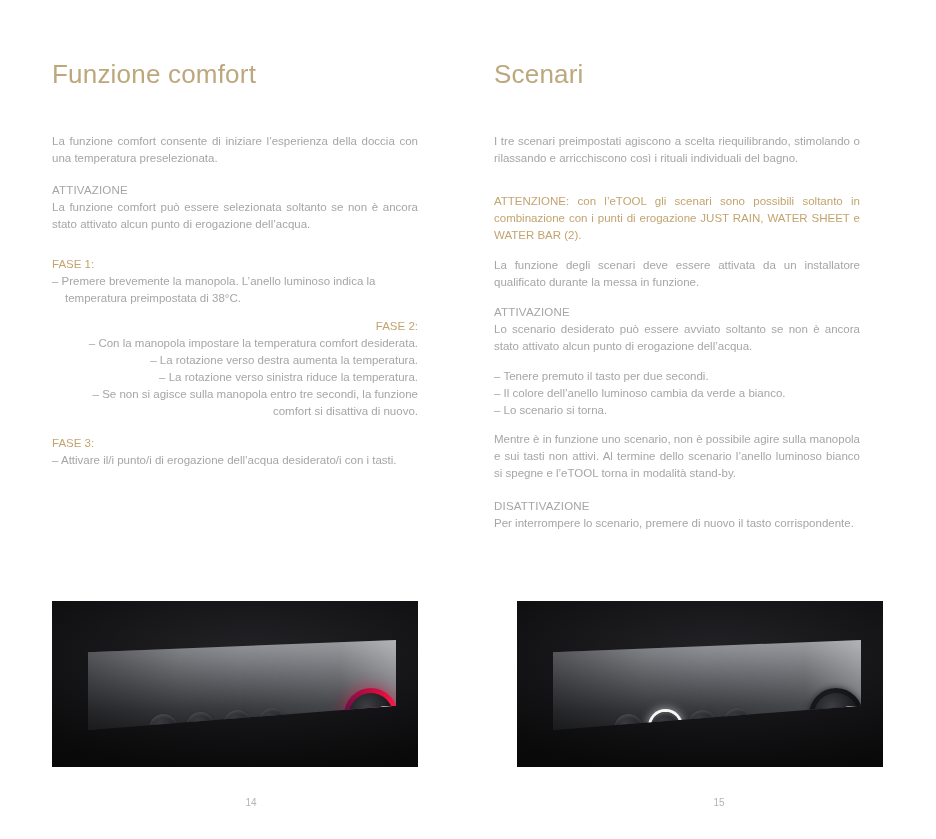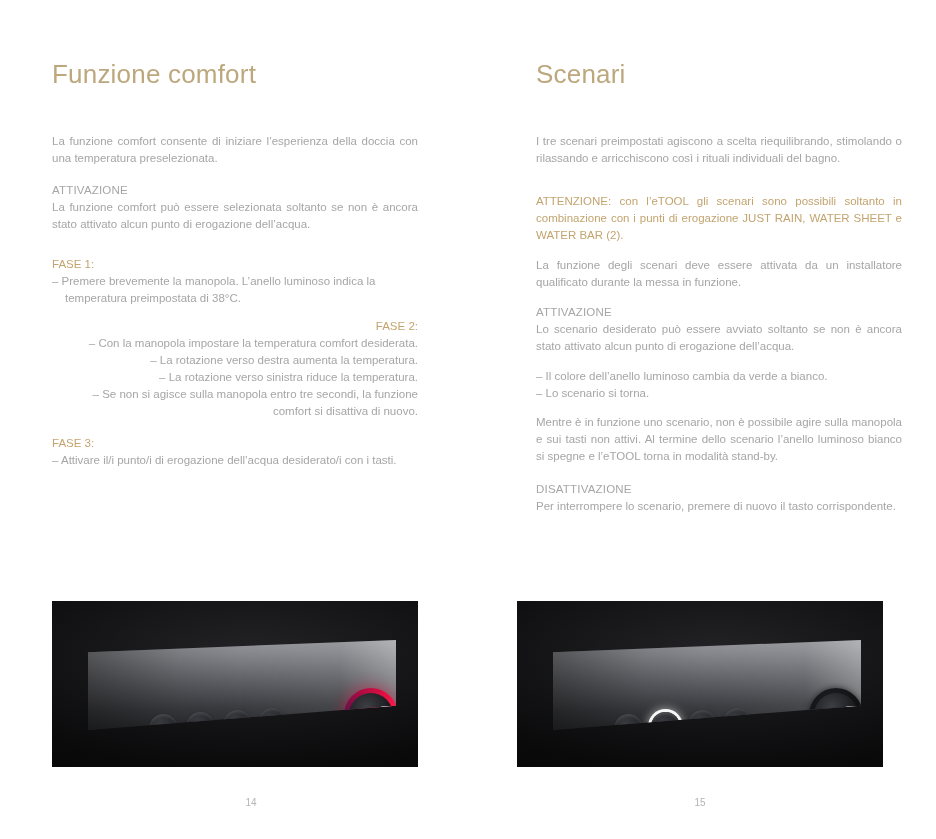--- a/index.html
+++ b/index.html
@@ -3,21 +3,21 @@
 <meta charset="utf-8">
 <style>
   html,body{margin:0;padding:0;}
   body{
     width:936px;height:839px;position:relative;background:#ffffff;
     font-family:"Liberation Sans","DejaVu Sans",sans-serif;
     -webkit-font-smoothing:antialiased;overflow:hidden;
   }
   .col{position:absolute;top:59px;width:366px;}
   .col-left{left:52px;}
-  .col-right{left:536px;}
+  .col-right{left:494px;}
   h1.title{
     margin:0;font-size:26px;line-height:30px;font-weight:300;
     color:#bda87e;letter-spacing:.2px;
   }
   .body{margin:0;font-size:11.5px;line-height:17px;color:#a6a6a6;font-weight:400;}
   .just{text-align:justify;}
   .gray-head{color:#a6a6a6;letter-spacing:.2px;}
   .gold{color:#c3a46f;}
   .item{padding-left:13px;text-indent:-13px;}
   .intro{margin-top:44px;}
@@ -78,21 +78,21 @@
     box-shadow:0 2px 4px rgba(0,0,0,.55);
   }
   .photo-right .knob-face{
     background:radial-gradient(circle at 38% 32%, #f2f3f5 0%, #cfd1d5 34%, #9a9ca1 64%, #6e7075 90%, #5b5d61 100%);
   }
   .pagenum{
     position:absolute;top:797px;width:366px;text-align:center;
     font-size:10px;color:#b4b4b4;
   }
   .pagenum-left{left:68px;}
-  .pagenum-right{left:517px;}
+  .pagenum-right{left:536px;}
 </style>
 </head>
 <body>
 
 <section class="col col-left">
   <h1 class="title">Funzione comfort</h1>
   <p class="body just intro">La funzione comfort consente di iniziare l’esperienza della doccia con una temperatura preselezionata.</p>
 
   <div class="mt15">
     <p class="body gray-head">ATTIVAZIONE</p>
@@ -125,20 +125,21 @@
   <p class="body just gold mt17">ATTENZIONE: con l’eTOOL gli scenari sono possibili soltanto in combinazione con i punti di erogazione JUST RAIN, WATER SHEET e WATER BAR (2).</p>
 
   <p class="body just mt13">La funzione degli scenari deve essere attivata da un installatore qualificato durante la messa in funzione.</p>
 
   <div class="mt13">
     <p class="body gray-head">ATTIVAZIONE</p>
     <p class="body just">Lo scenario desiderato può essere avviato soltanto se non è ancora stato attivato alcun punto di erogazione dell’acqua.</p>
   </div>
 
   <div class="mt13">
+    <p class="body item">– Tenere premuto il tasto per due secondi.</p>
     <p class="body item">– Il colore dell’anello luminoso cambia da verde a bianco.</p>
     <p class="body item">– Lo scenario si torna.</p>
   </div>
 
   <p class="body just mt12">Mentre è in funzione uno scenario, non è possibile agire sulla manopola e sui tasti non attivi. Al termine dello scenario l’anello luminoso bianco si spegne e l’eTOOL torna in modalità stand-by.</p>
 
   <div class="mt16">
     <p class="body gray-head">DISATTIVAZIONE</p>
     <p class="body">Per interrompere lo scenario, premere di nuovo il tasto corrispondente.</p>
   </div>

